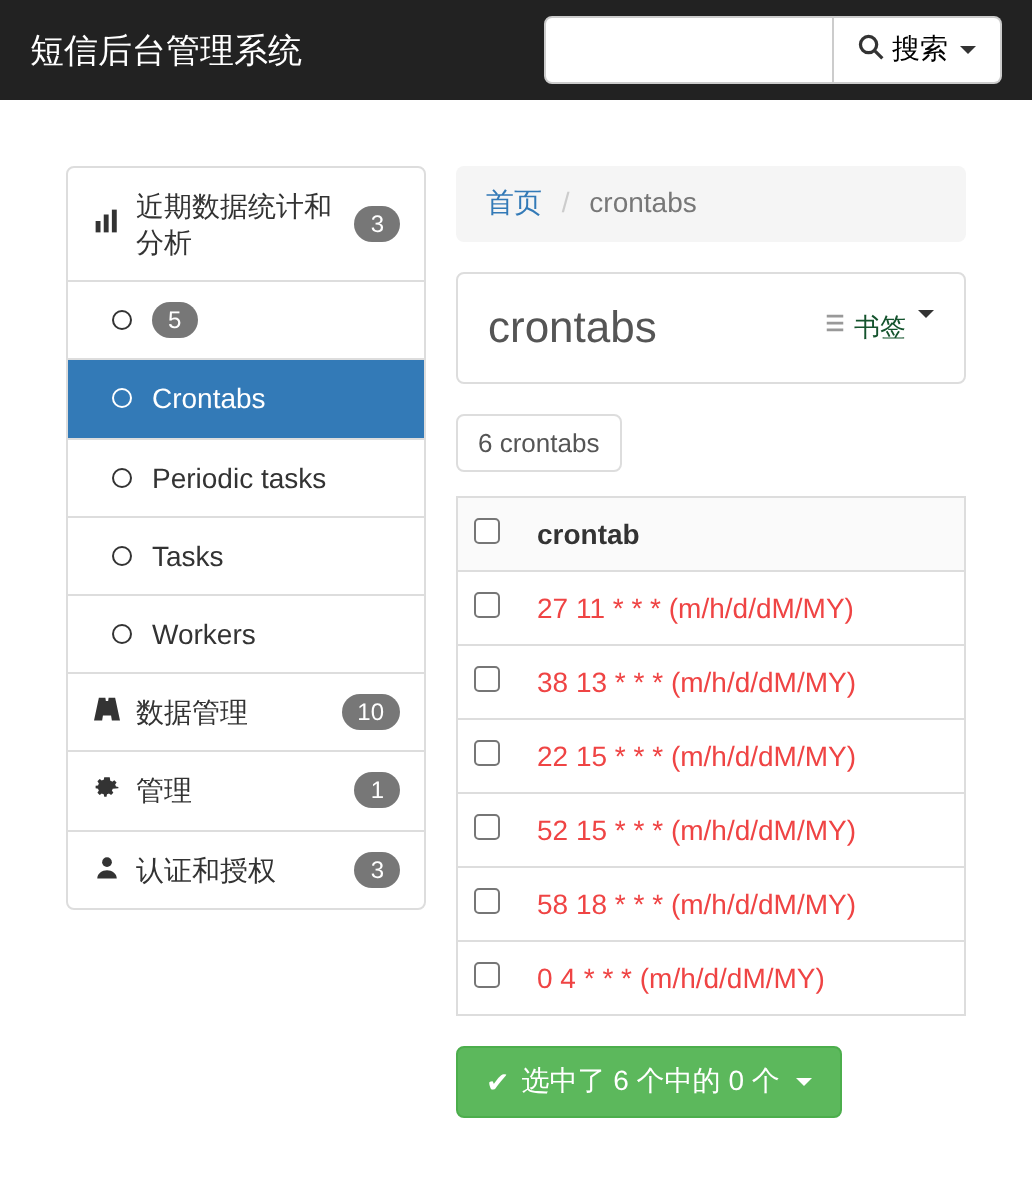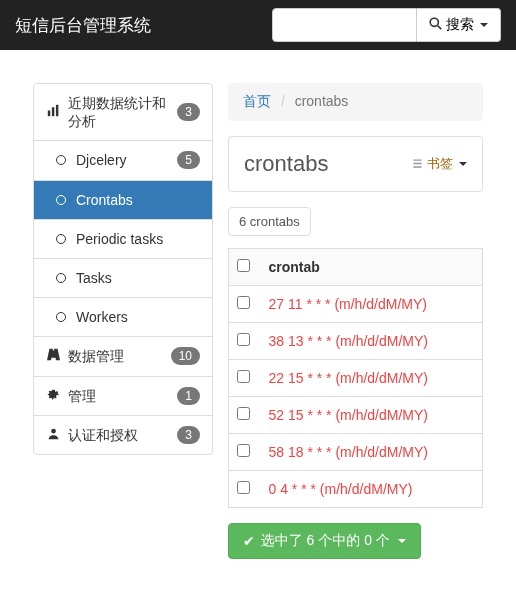--- a/index.html
+++ b/index.html
@@ -22,21 +22,21 @@
 .badge{background:#777;color:#fff;border-radius:10px;padding:2px 8px;font-size:12px;min-width:22px;text-align:center}
 .sb-icon{width:14px;display:inline-block;text-align:center}
 .circle{display:inline-block;width:10px;height:10px;border:1.5px solid currentColor;border-radius:50%}
 .main{flex:1;min-width:0}
 .breadcrumb{background:#f5f5f5;border-radius:4px;padding:10px 15px;margin-bottom:15px;font-size:14px}
 .breadcrumb a{color:#337ab7;text-decoration:none}
 .bc-sep{color:#ccc;padding:0 6px}
 .bc-cur{color:#777}
 .header-row{display:flex;align-items:center;border:1px solid #ddd;border-radius:4px;padding:14px 15px;margin-bottom:15px}
 .header-row h2{font-size:22px;font-weight:400;color:#555}
-.bookmark{margin-left:auto;color:#a16207;font-size:13px;cursor:pointer;display:flex;align-items:center;gap:4px}
+.bookmark{margin-left:auto;color:#14532d;font-size:13px;cursor:pointer;display:flex;gap:4px}
 .count-badge{display:inline-block;border:1px solid #ddd;border-radius:4px;padding:6px 10px;color:#555;margin-bottom:12px;font-size:13px}
 .tbl{width:100%;border:1px solid #ddd;border-collapse:collapse}
 .tbl th,.tbl td{padding:10px 8px;border-bottom:1px solid #ddd;text-align:left;font-size:14px}
 .tbl th{background:#fafafa;font-weight:700}
 .tbl td a{color:#ef4444;text-decoration:none}
 .chk-col{width:32px;text-align:center}
 .sel-btn{margin-top:15px;background:#5cb85c;color:#fff;border:1px solid #4cae4c;border-radius:4px;padding:8px 14px;cursor:pointer;display:inline-flex;align-items:center;gap:6px;font-size:14px}
 </style>
 </head>
 <body>
@@ -62,21 +62,20 @@
         <span class="sb-icon"><svg width="13" height="13" viewBox="0 0 16 16">
             <rect x="1" y="8" width="3" height="7" fill="currentColor"></rect>
             <rect x="6" y="4" width="3" height="11" fill="currentColor"></rect>
             <rect x="11" y="1" width="3" height="14" fill="currentColor"></rect>
           </svg></span>
         <span class="sb-label">近期数据统计和分析</span>
         <span class="badge">3</span>
       </div>
       <div class="sb-item sub">
         <span class="sb-icon"><span class="circle"></span></span>
-        <span class="sb-label">Djcelery</span>
         <span class="badge">5</span>
       </div>
       <div class="sb-item sub active">
         <span class="sb-icon"><span class="circle"></span></span>
         <span class="sb-label">Crontabs</span>
       </div>
       <div class="sb-item sub">
         <span class="sb-icon"><span class="circle"></span></span>
         <span class="sb-label">Periodic tasks</span>
       </div>

